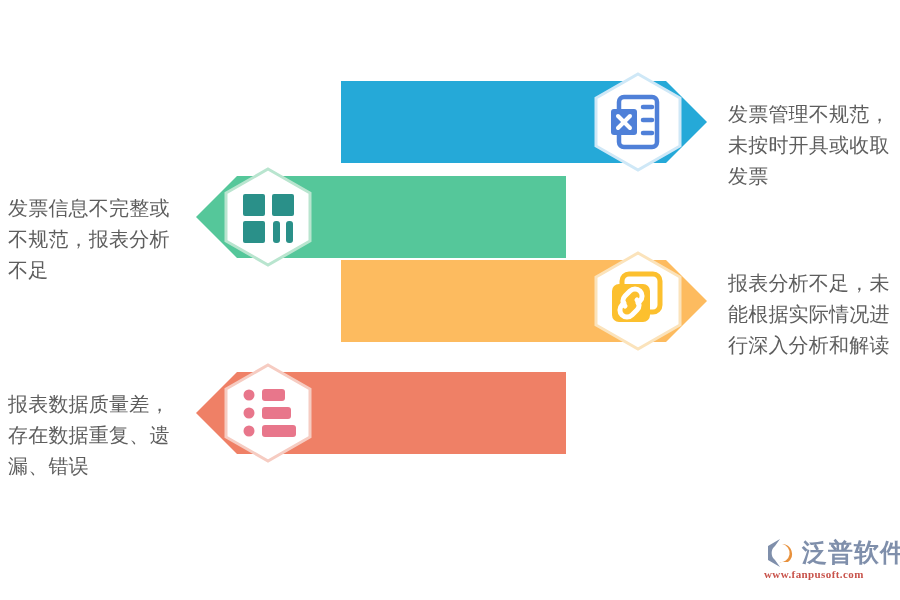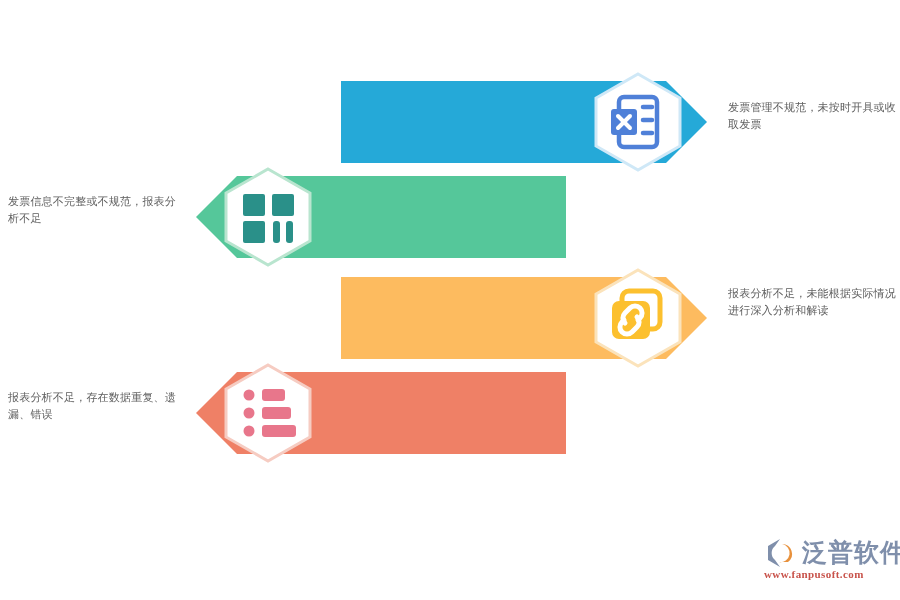--- a/index.html
+++ b/index.html
@@ -25,21 +25,21 @@
 
   
   .row {
     position: absolute;
     left: 0;
     width: 900px;
     height: 100px;
   }
   .row-1 { top: 72px; }
   .row-2 { top: 167px; }
-  .row-3 { top: 268px; }
+  .row-3 { top: 251px; }
   .row-4 { top: 363px; }
 
   
   .bar {
     position: absolute;
     top: 9px;
     height: 82px;
   }
   .bar svg { display: block; }
 
@@ -48,21 +48,21 @@
     position: absolute;
     top: 0;
     width: 100px;
     height: 100px;
   }
   .hex-badge svg { display: block; }
 
   
   .caption {
     position: absolute;
-    font-size: 11px;
+    font-size: 20px;
     line-height: 1.55;
     color: #5e5e5e;
     letter-spacing: 0.2px;
   }
   .caption-right {
     left: 728px;
     width: 168px;
     text-align: left;
   }
   .caption-left {
@@ -204,21 +204,21 @@
           <circle cx="31" cy="32" r="5.5"></circle>
           <circle cx="31" cy="50" r="5.5"></circle>
           <circle cx="31" cy="68" r="5.5"></circle>
           <rect x="44" y="26" width="23" height="12" rx="3" ry="3"></rect>
           <rect x="44" y="44" width="29" height="12" rx="3" ry="3"></rect>
           <rect x="44" y="62" width="34" height="12" rx="3" ry="3"></rect>
         </g>
       </svg>
     </div>
 
-    <div class="caption caption-left cap-l4">报表分析不足，存在数据重复、遗漏、错误</div>
+    <div class="caption caption-left cap-l4">报表数据质量差，存在数据重复、遗漏、错误</div>
   </div>
 
   <div id="logo">
     <div id="logo-mark">
       <svg width="38" height="30" viewBox="0 0 38 30">
         <path d="M18,1 L6,8 L6,22 L18,29 L13,22 A9,9 0 0 1 13,8 Z" fill="#7f8fab"></path>
         <path d="M20,6 A10,10 0 0 1 26,24 L17,24 A8,8 0 0 0 20,6 Z" fill="#e8913c"></path>
       </svg>
     </div>
     <div id="logo-wordmark">泛普软件</div>

